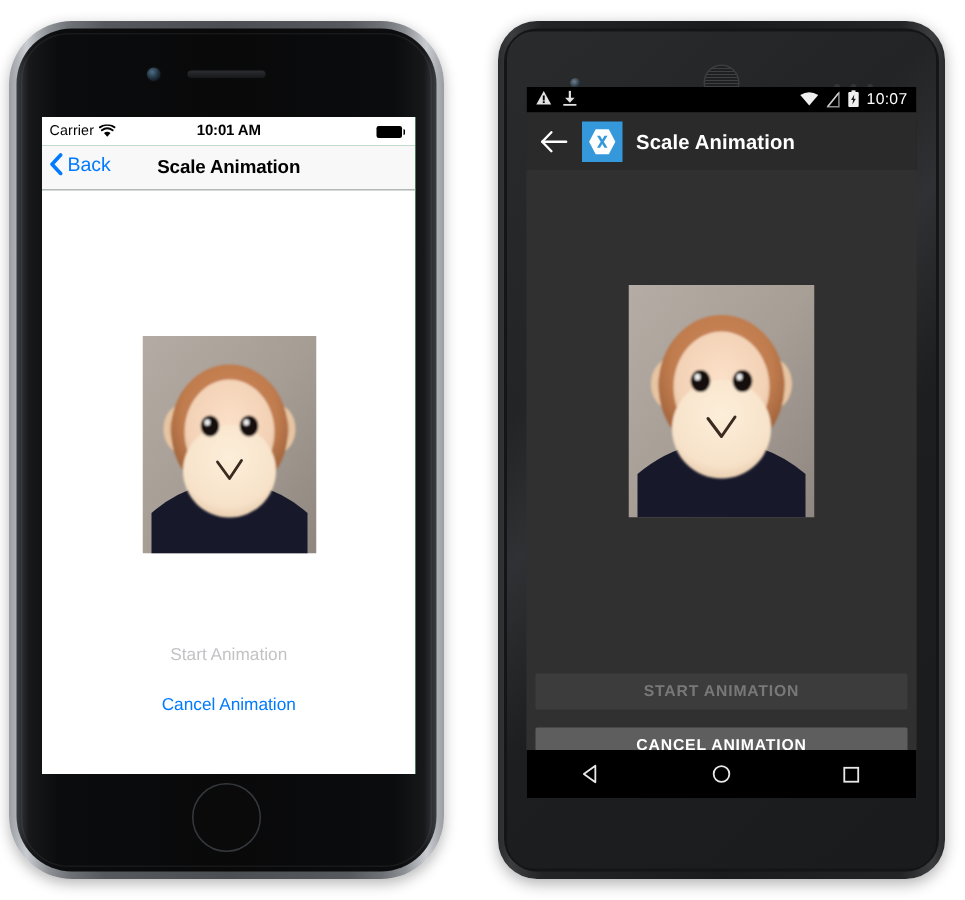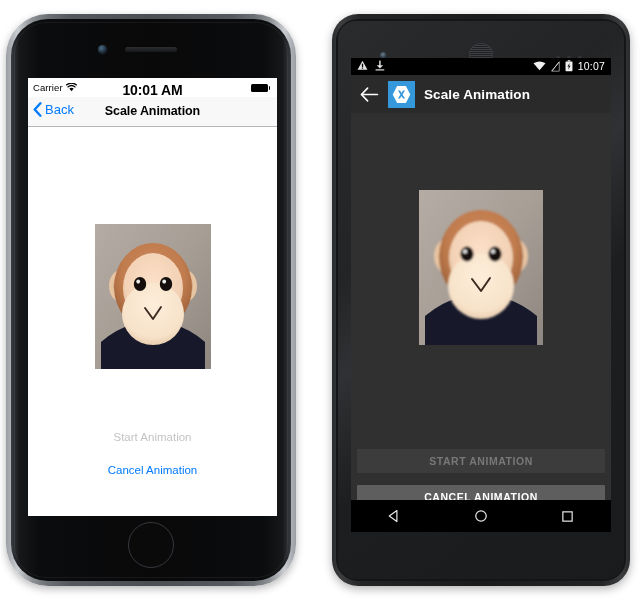--- a/index.html
+++ b/index.html
@@ -28,21 +28,21 @@
     background:#0a0a0b;border:1.5px solid #35383c;}
   
   #ios-screen{position:absolute;left:22px;top:64px;width:249px;height:438px;
     background:#15803d;overflow:hidden;}
 
   .ios-statusbar{height:19px;background:#fff;position:relative;
     font-size:10.5px;color:#000;}
   .ios-carrier{position:absolute;left:5px;top:4px;display:flex;align-items:center;gap:3px;
     font-size:9.5px;letter-spacing:.1px;}
   .ios-time{position:absolute;left:0;right:0;top:4px;text-align:center;
-    font-size:14px;font-weight:bold;letter-spacing:-.1px;}
+    font-size:10px;font-weight:bold;letter-spacing:-.1px;}
   .ios-batt{position:absolute;right:6px;top:6px;width:20px;height:8px;}
   .ios-batt-body{position:absolute;left:0;top:0;width:17px;height:8px;border-radius:1.5px;background:#000;}
   .ios-batt-tip{position:absolute;left:17.6px;top:2.4px;width:1.6px;height:3.2px;background:#000;border-radius:0 1px 1px 0;}
 
   .ios-navbar{height:29px;background:#f8f8f8;position:relative;
     border-bottom:.5px solid #b6b6b9;}
   .ios-back{position:absolute;left:5px;top:5px;display:flex;align-items:center;gap:3px;
     color:#007aff;font-size:13px;}
   .ios-title{position:absolute;left:0;right:0;top:7px;text-align:center;
     font-size:12.5px;font-weight:bold;color:#000;letter-spacing:-.1px;}

